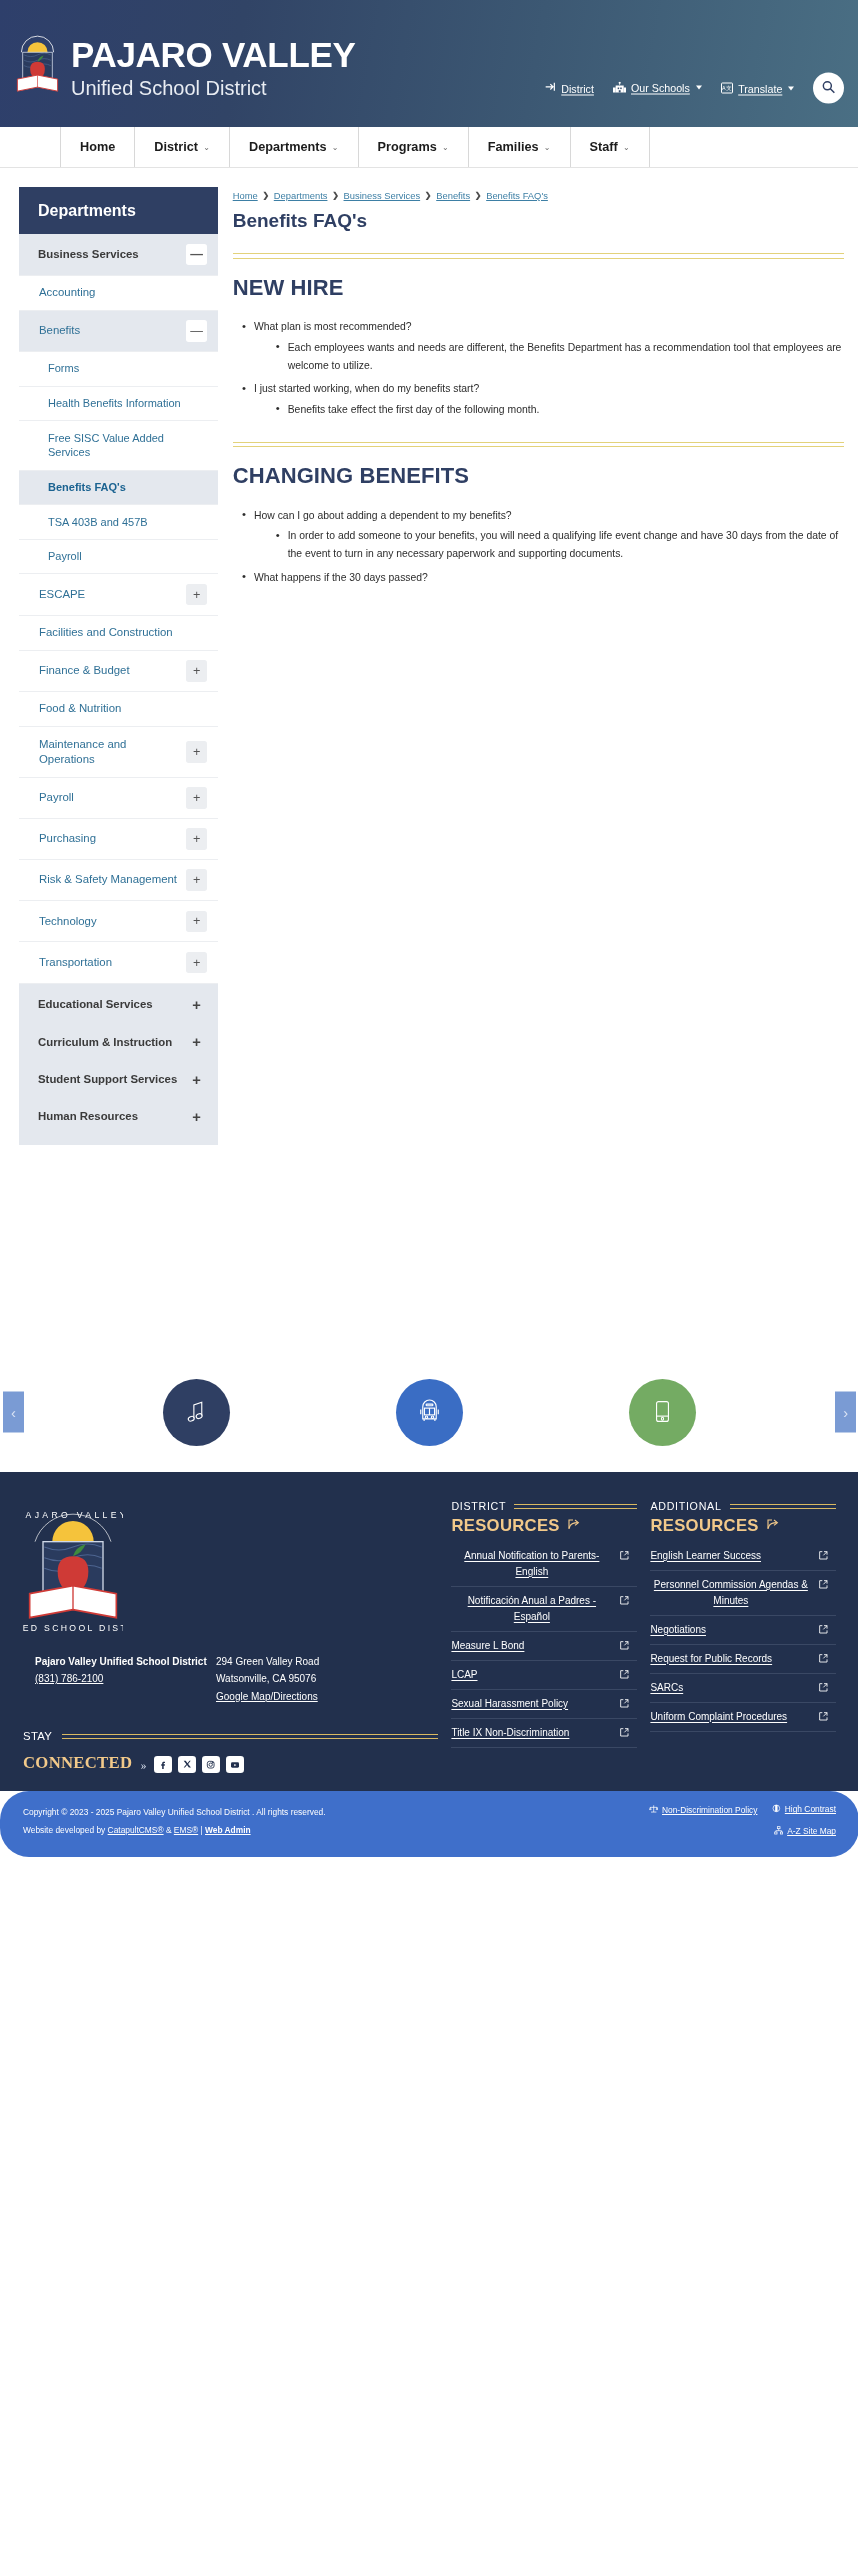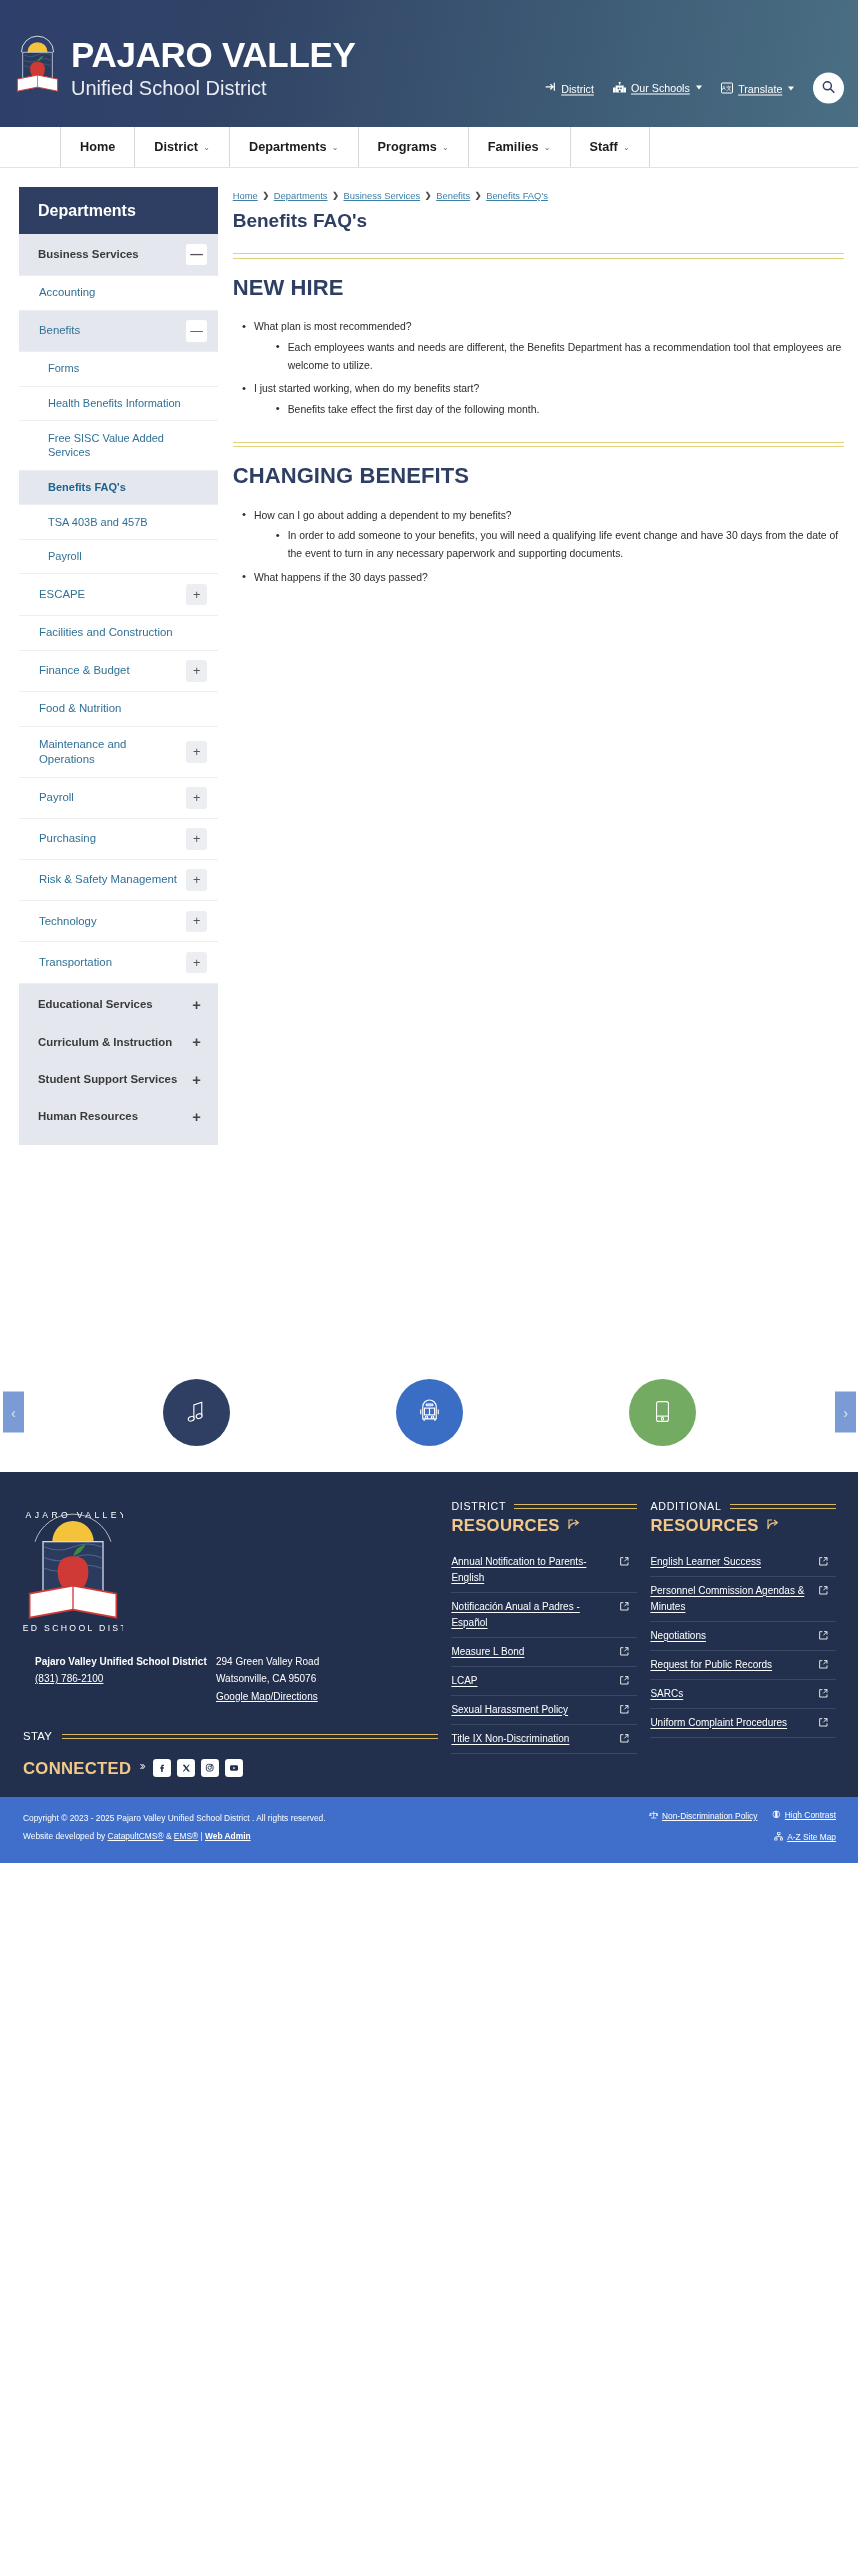--- a/index.html
+++ b/index.html
@@ -145,44 +145,44 @@
   .f-logo { width: 100px; height: 134px; position: relative; margin-bottom: 19px; }
   .f-addr { display: flex; gap: 0; color: #ffffff; font-size: 10px; line-height: 1.72; }
   .f-addr .c1 { width: 181px; margin-left: 12px; }
   .f-addr .c1 .name { font-weight: 700; }
   .f-addr a { color: #ffffff; text-decoration: underline; text-underline-offset: 1.3px; }
   .stay-wrap { margin-top: 25.4px; }
   .stay-top { display: flex; align-items: center; gap: 9.4px; }
   .stay-word { color: #ffffff; font-size: 11.4px; letter-spacing: 0.3px; }
   .stay-lines { flex: 1; height: 4.7px; border-top: 1px solid #d9b962;
     border-bottom: 1px solid #d9b962; }
-  .stay-bottom { display: flex; align-items: flex-start; gap: 6.7px; margin-top: 17px; }
+  .stay-bottom { display: flex; align-items: flex-end; gap: 6.7px; margin-top: 11px; font-family: Liberation Serif, serif; }
   .connected { color: #f2c98a; font-size: 16.7px; font-weight: 700; letter-spacing: 0.3px; }
   .chev2 { color: #cfd7e6; font-size: 12.7px; letter-spacing: -2px; margin: 0 2.7px 0 1.3px; }
   .soc { width: 17.4px; height: 17.4px; background: #ffffff; border-radius: 3.3px;
     display: flex; align-items: center; justify-content: center;
     color: #22304d; cursor: pointer; }
 
   .f-col { flex: 1; min-width: 0; }
   .fc-top { display: flex; align-items: center; gap: 8px; }
   .fc-kicker { color: #ffffff; font-size: 10.7px; letter-spacing: 0.7px; white-space: nowrap; }
   .fc-lines { flex: 1; height: 4.7px; border-top: 1px solid #d9b962;
     border-bottom: 1px solid #d9b962; }
   .fc-title { color: #f2c98a; font-size: 16.7px; font-weight: 700;
     letter-spacing: 0.3px; display: flex; align-items: center; gap: 6.7px; margin-top: 3.3px; }
-  .fc-list { list-style: none; margin-top: 12px; }
+  .fc-list { list-style: none; margin-top: 6px; text-align: center; }
   .fc-list li { display: flex; align-items: flex-start; justify-content: space-between;
     gap: 8px; border-bottom: 0.7px solid #3a4864; padding: 6px 8px 6px 0; }
   .fc-list a { color: #ffffff; font-size: 10px; line-height: 1.6;
     text-decoration: underline; text-underline-offset: 2px; cursor: pointer; }
   .ext-ico { flex: 0 0 auto; margin-top: 2px; }
 
   
   .bottom-bar { background: #3f6fca; padding: 13.4px 23px 17.4px;
-    display: flex; justify-content: space-between; align-items: flex-start; }
+    display: flex; justify-content: space-between; align-items: flex-start; border-radius: 29px; }
   .bb-left { color: #ffffff; font-size: 8.4px; line-height: 2.1; }
   .bb-left a { color: #ffffff; text-decoration: underline; text-underline-offset: 1.3px; }
   .bb-left a.bold { font-weight: 700; }
   .bb-right { display: flex; flex-direction: column; align-items: flex-end; gap: 10.7px; }
   .bb-row { display: flex; align-items: flex-start; gap: 14.7px; }
   .bb-link { display: flex; align-items: center; gap: 4px; color: #ffffff;
     font-size: 8.4px; text-decoration: none; cursor: pointer; }
   .bb-link .t { text-decoration: underline; text-underline-offset: 1.3px; }
 </style>
 </head>

